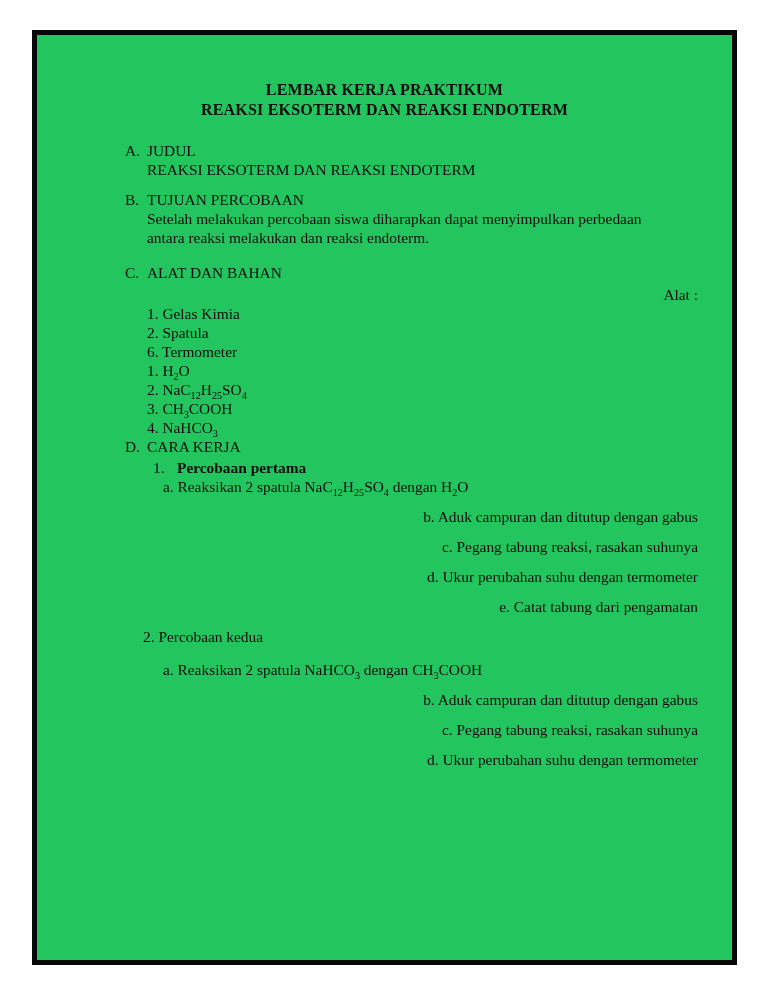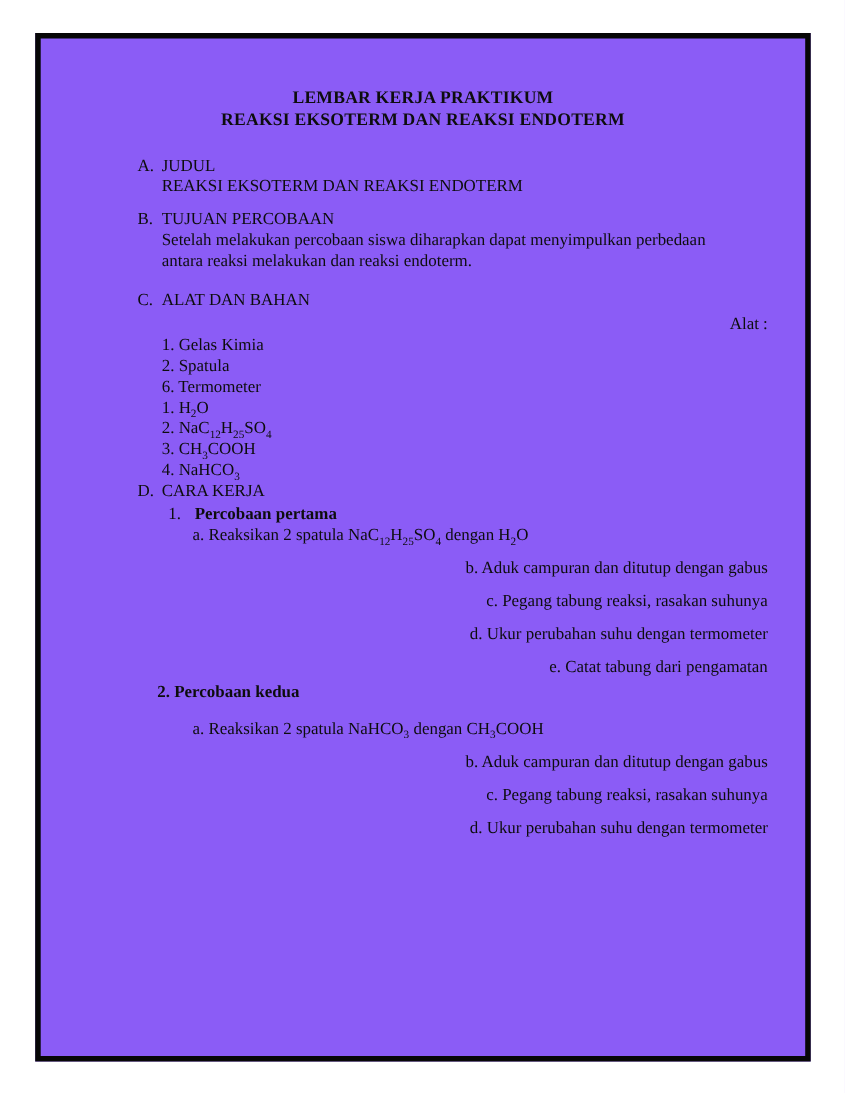--- a/index.html
+++ b/index.html
@@ -6,21 +6,21 @@
   html,body { width:768px; height:994px; background:#ffffff; overflow:hidden; }
   body {
     font-family:"Liberation Serif","DejaVu Serif",serif;
     color:#0d0d0d;
     position:relative;
   }
   .sheet {
     position:absolute; left:32px; top:30px;
     width:705px; height:935px;
     border:5px solid #070707;
-    background:#8b5cf6;
+    background:#22c55e;
   }
   .title-block {
     margin-top:45px;
     text-align:center;
     font-weight:bold;
     font-size:16px;
     line-height:20px;
     letter-spacing:0.2px;
   }
   .content {
@@ -31,22 +31,22 @@
     line-height:19px;
   }
   .sec-head { display:flex; }
   .letter { width:22px; flex:none; }
   .indent { margin-left:22px; }
   .mt-b   { margin-top:11px; }
   .mt-c   { margin-top:16px; }
   .mt-sm  { margin-top:3px;text-align:right; }
   .proc1-head { margin-left:28px; margin-top:2px; font-weight:bold; }
   .proc-num { font-weight:normal; display:inline-block; width:24px; }
-  .proc2-head { margin-left:18px; margin-top:4px; font-weight:bold; }
-  .step { margin-left:50px; }
+  .proc2-head { margin-left:18px; margin-top:11px; font-weight:normal; }
+  .step { margin-left:38px; }
   .gap    { margin-top:11px;text-align:right; }
   .gap-lg { margin-top:14px; }
   sub { font-size:0.66em; line-height:0; }
 </style>
 </head>
 <body>
 
 <div class="sheet">
 
   <header class="title-block">

